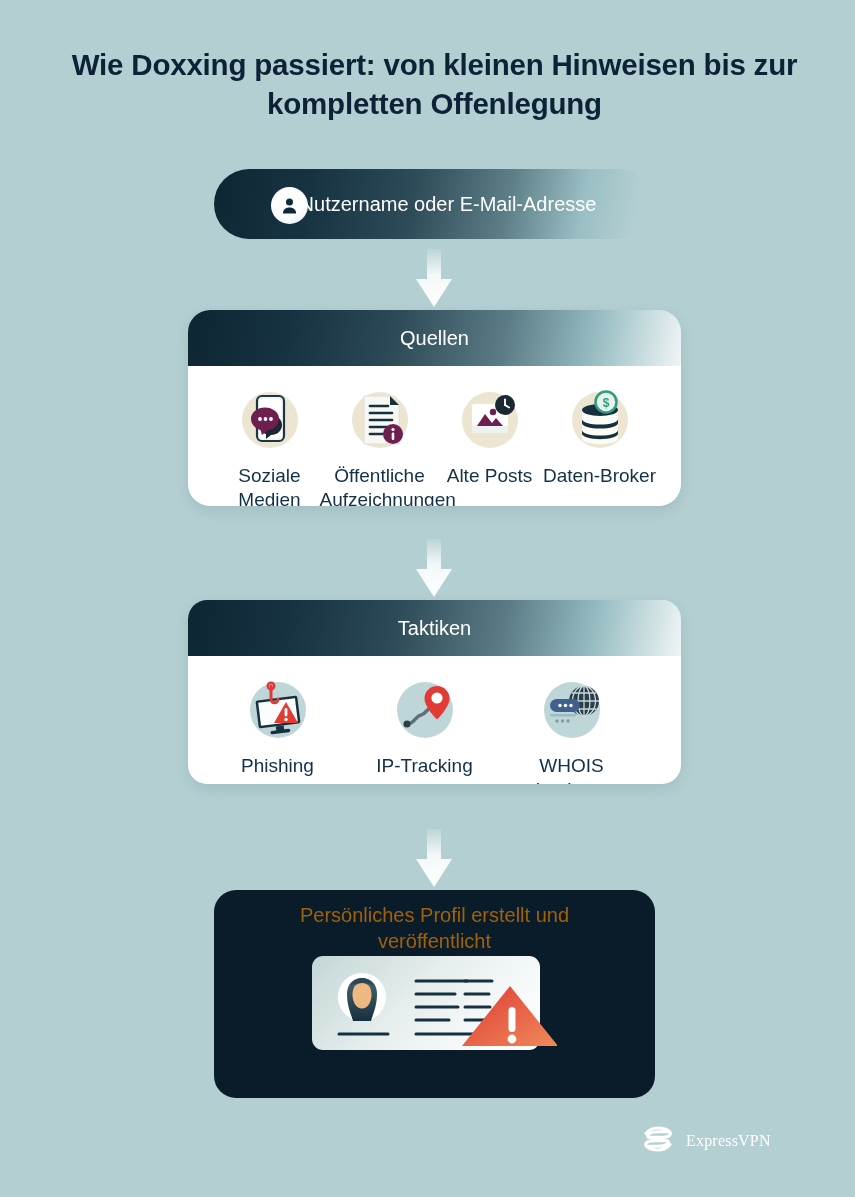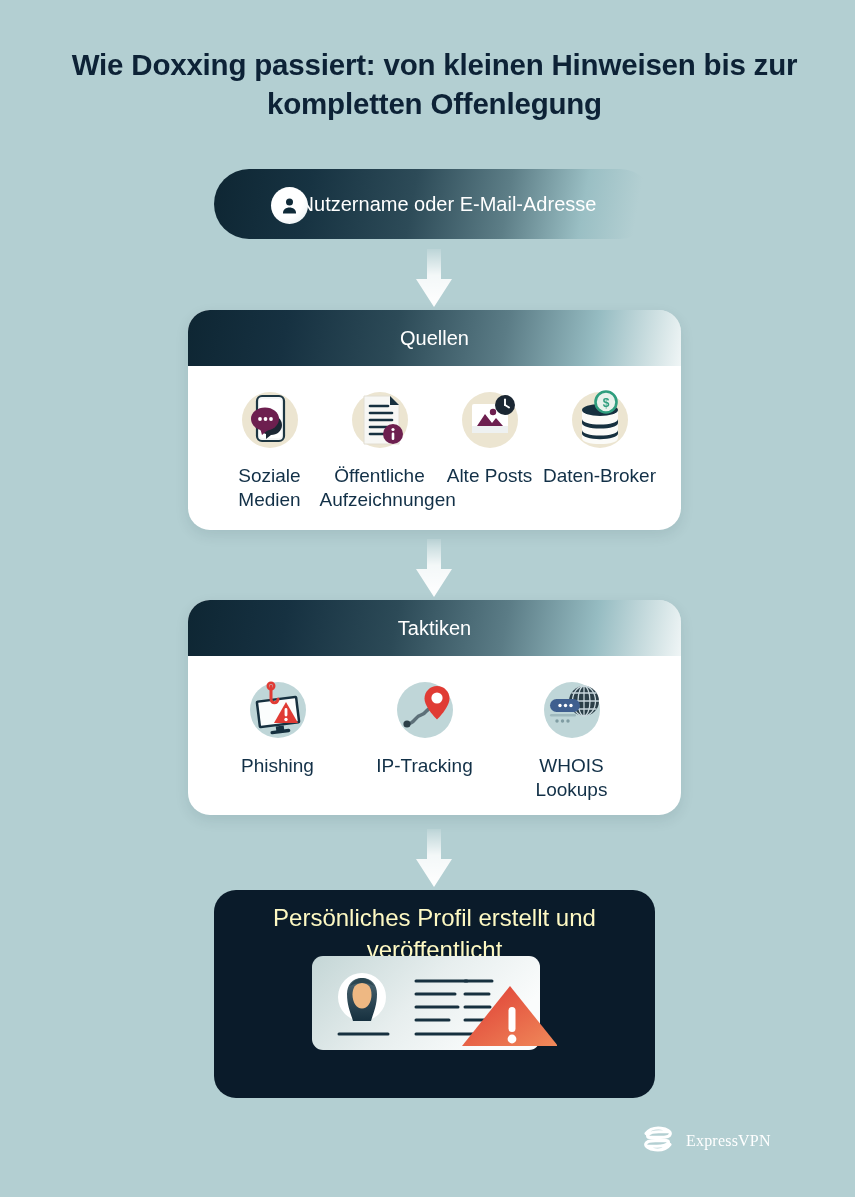--- a/index.html
+++ b/index.html
@@ -93,22 +93,22 @@
   
   .card {
     position: absolute;
     left: 181px;
     width: 493px;
     border-radius: 22px;
     overflow: hidden;
     background: #ffffff;
     box-shadow: 0 5px 14px rgba(20,50,60,0.10);
   }
-  .card.sources { top: 310px; height: 220px; }
-  .card.tactics { top: 600px; height: 215px; }
+  .card.sources { top: 310px; height: 196px; }
+  .card.tactics { top: 600px; height: 184px; border-radius: 19px; }
 
   .card-header {
     height: 56px;
     background: linear-gradient(100deg,
         #0e2633 0%,
         #163141 20%,
         #2c4a57 42%,
         #5b7c86 64%,
         #96bcc2 82%,
         rgba(179,207,210,0.6) 94%,
@@ -158,22 +158,22 @@
     width: 441px;
     height: 208px;
     border-radius: 22px;
     background: #0a1b2a;
     overflow: hidden;
   }
   .final-title {
     margin: 12px auto 0;
     width: 370px;
     text-align: center;
-    color: #fef9c3;
-    font-size: 24px;
+    color: #a16207;
+    font-size: 20px;
     line-height: 1.32;
   }
   .idcard {
     position: absolute;
     left: 98px;
     top: 66px;
     width: 245px;
     height: 98px;
   }
 

